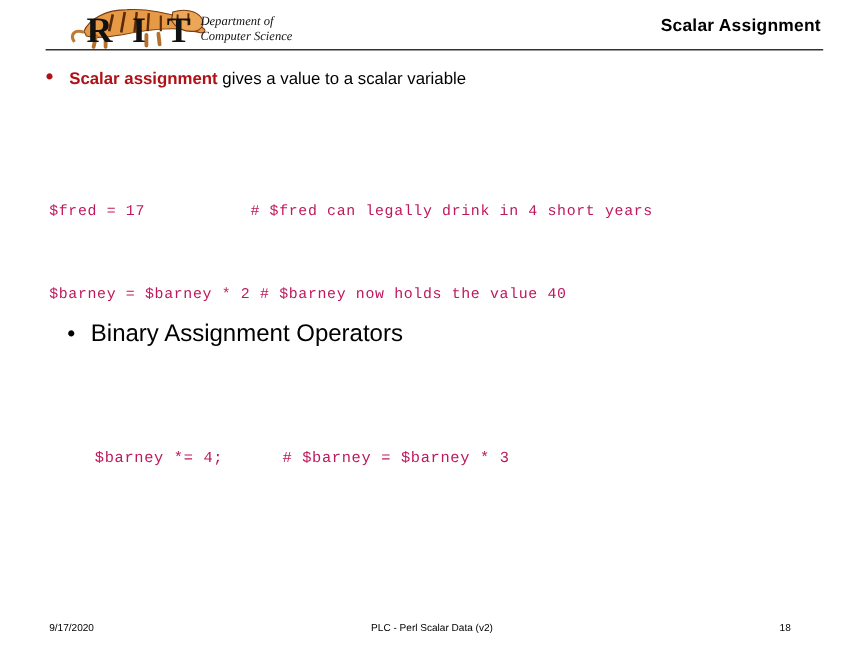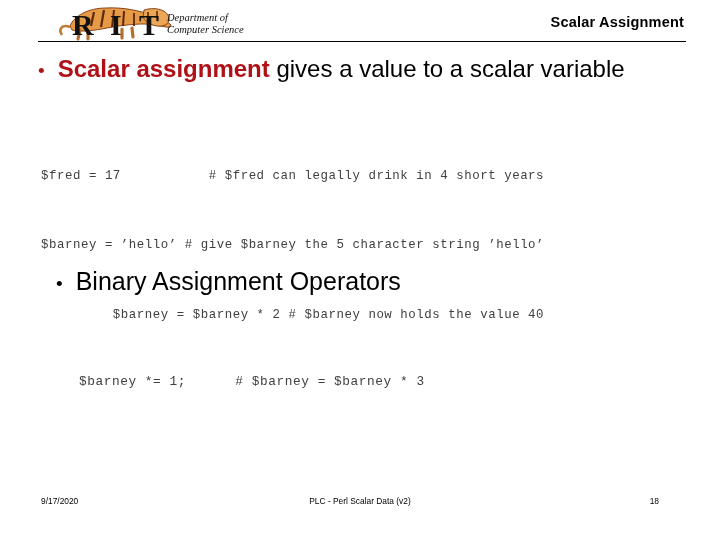--- a/index.html
+++ b/index.html
@@ -68,45 +68,44 @@
     margin-right: 13px;
   }
   .bullet-dot.red { color: #b01117; }
   .bullet-dot.black { color: #000000; }
 
   #bullet-1 {
     left: 38px;
     top: 55px;
   }
   #bullet-1 .bullet-text {
-    font-size: 24px;
+    font-size: 14px;
     white-space: nowrap;
     text-align: right;
   }
   .kw-red {
     color: #b01117;
     font-weight: bold;
   }
 
   #bullet-2 {
     left: 56px;
     top: 267px;
   }
   #bullet-2 .bullet-text {
-    font-size: 25px;
+    font-size: 20px;
     white-space: nowrap;
   }
 
   
   .code-block {
     position: absolute;
     font-family: "Liberation Mono", "DejaVu Sans Mono", monospace;
-    color: #404040;
+    color: #be185d;
     white-space: pre;
-    text-align: right;
   }
   #code-block-1 {
     left: 41px;
     top: 118px;
     font-size: 12.4px;
     line-height: 23.3px;
     letter-spacing: 0.55px;
   }
   #code-block-2 {
     left: 79px;
@@ -114,21 +113,21 @@
     font-size: 12.8px;
     line-height: 22.8px;
     letter-spacing: 0.55px;
   }
   .code-line { display: block; }
 
   
   #slide-footer {
     position: absolute;
     left: 0;
-    top: 496px;
+    top: 518px;
     width: 700px;
     height: 20px;
     font-size: 8.4px;
     color: #000000;
   }
   #footer-date {
     position: absolute;
     left: 41px;
     top: 0;
   }
@@ -187,31 +186,30 @@
   <div id="header-rule"></div>
 </div>
 
 <div class="bullet-row" id="bullet-1">
   <span class="bullet-dot red">•</span>
   <span class="bullet-text"><span class="kw-red">Scalar assignment</span><span> gives a value to a scalar variable</span></span>
 </div>
 
 <div class="code-block" id="code-block-1">
   <span class="code-line">$fred = 17           # $fred can legally drink in 4 short years</span>
-  <span class="code-line">$barney = ’hello’ # give $barney the 5 character string ’hello’</span>
   <span class="code-line">$barney = $barney * 2 # $barney now holds the value 40</span>
 </div>
 
 <div class="bullet-row" id="bullet-2">
   <span class="bullet-dot black">•</span>
   <span class="bullet-text">Binary Assignment Operators</span>
 </div>
 
 <div class="code-block" id="code-block-2">
-  <span class="code-line">$barney *= 1;      # $barney = $barney * 3</span>
+  <span class="code-line">$barney *= 4;      # $barney = $barney * 3</span>
   
 </div>
 
 <div id="slide-footer">
   <span id="footer-date">9/17/2020</span>
   <span id="footer-center">PLC - Perl Scalar Data (v2)</span>
   <span id="footer-page">18</span>
 </div>
 
 </body></html>

